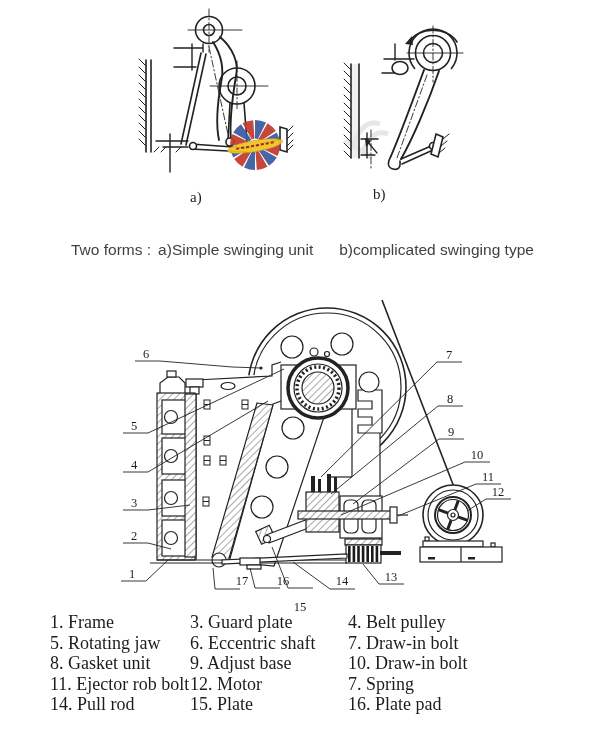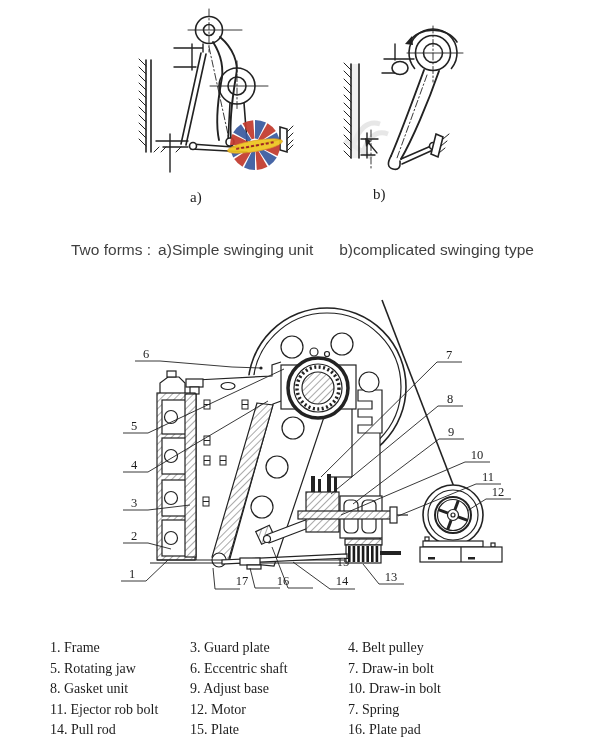--- a/index.html
+++ b/index.html
@@ -6,23 +6,23 @@
   .page{position:relative;width:601px;height:756px;background:#fff;overflow:hidden;
         font-family:"Liberation Serif",serif;color:#222;}
   svg{position:absolute;}
   .fig-label{position:absolute;font-family:"Liberation Serif",serif;font-size:15px;color:#1d1d1d;}
   .caption{position:absolute;left:71px;top:241px;display:flex;align-items:center;
            font-family:"Liberation Sans",sans-serif;font-size:15.5px;color:#3f3f3f;white-space:nowrap;}
   .caption .gap1{width:7px;}
   .caption .gap2{width:26px;}
   .co{position:absolute;transform:translate(-50%,-50%);font-family:"Liberation Serif",serif;
       font-size:12.5px;color:#1d1d1d;line-height:1;}
-  .parts{position:absolute;left:50px;top:640px;width:540px;display:grid;
+  .parts{position:absolute;left:50px;top:612px;width:540px;display:grid;
          grid-template-columns:140px 158px 190px;grid-auto-rows:20.5px;
-         font-family:"Liberation Serif",serif;font-size:14px;color:#1c1c1c;}
+         font-family:"Liberation Serif",serif;font-size:18px;color:#1c1c1c;}
   .parts .cell{white-space:nowrap;}
 </style>
 </head>
 <body>
 
 <div class="page">
 
   <svg style="left:125px;top:5px;" width="180" height="180" viewBox="125 5 180 180">
     <g stroke="#222" fill="none" stroke-width="1.6" stroke-linecap="round">
 
@@ -317,21 +317,21 @@
   <div class="co" style="left:134px;top:426px;">5</div>
   <div class="co" style="left:146px;top:354px;">6</div>
   <div class="co" style="left:449px;top:355px;">7</div>
   <div class="co" style="left:450px;top:399px;">8</div>
   <div class="co" style="left:451px;top:432px;">9</div>
   <div class="co" style="left:477px;top:455px;">10</div>
   <div class="co" style="left:488px;top:477px;">11</div>
   <div class="co" style="left:498px;top:492px;">12</div>
   <div class="co" style="left:391px;top:577px;text-align:center;">13</div>
   <div class="co" style="left:342px;top:581px;">14</div>
-  <div class="co" style="left:300px;top:562px;margin-left:43px;">15</div>
+  <div class="co" style="left:300px;top:607px;">15</div>
   <div class="co" style="left:267px;top:581px;margin-left:16px;">16</div>
   <div class="co" style="left:242px;top:581px;">17</div>
 
   <div class="parts">
     <div class="cell">1. Frame</div>
     <div class="cell">3. Guard plate</div>
     <div class="cell">4. Belt pulley</div>
     <div class="cell">5. Rotating jaw</div>
     <div class="cell">6. Eccentric shaft</div>
     <div class="cell">7. Draw-in bolt</div>

